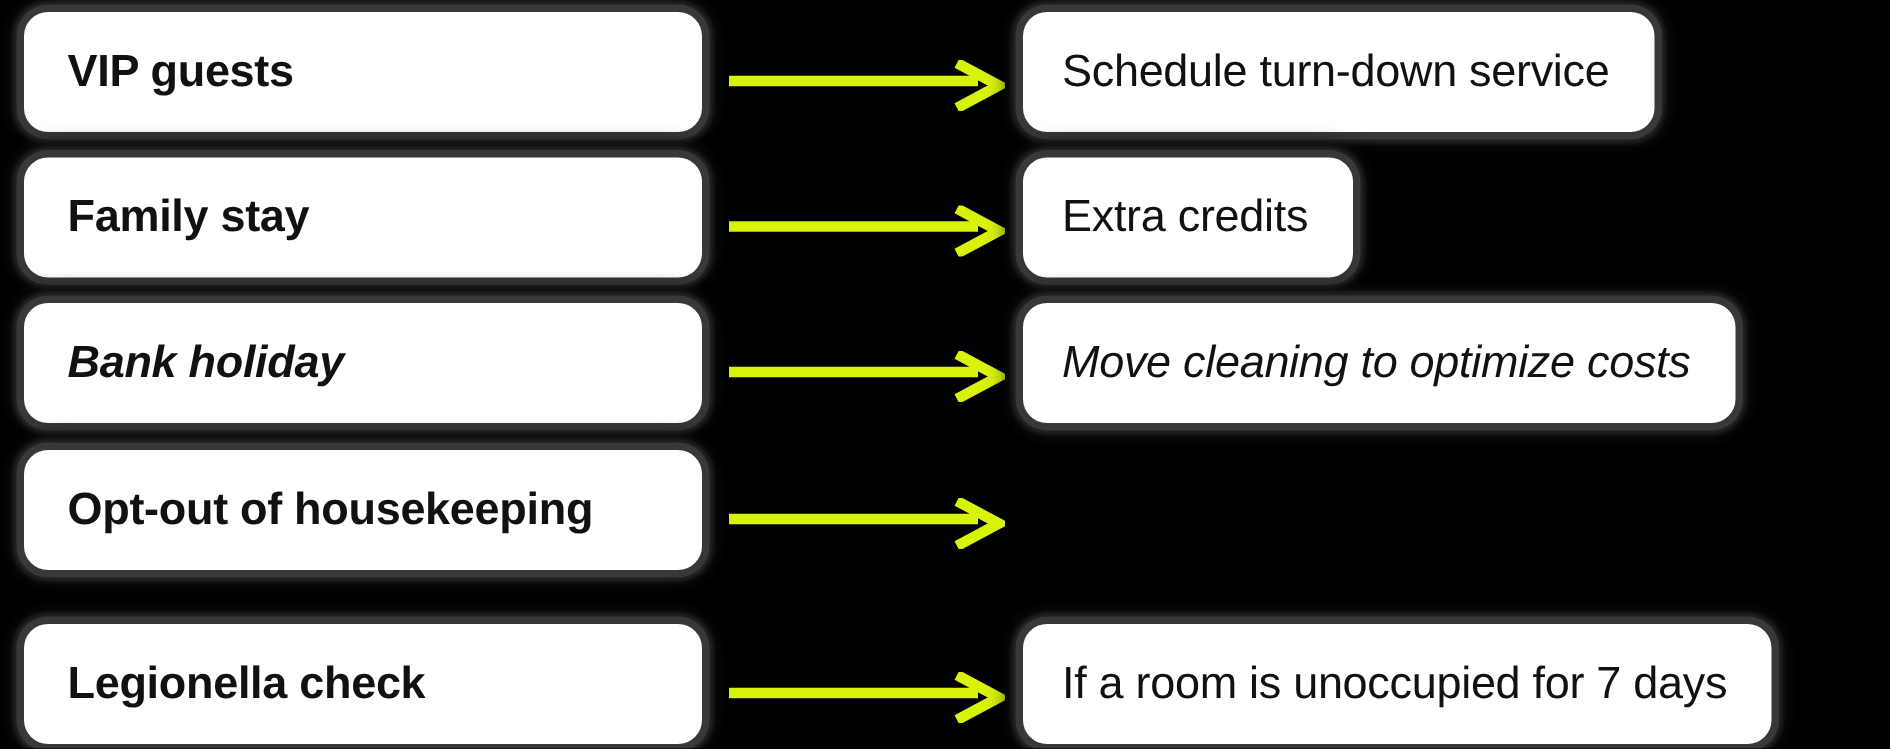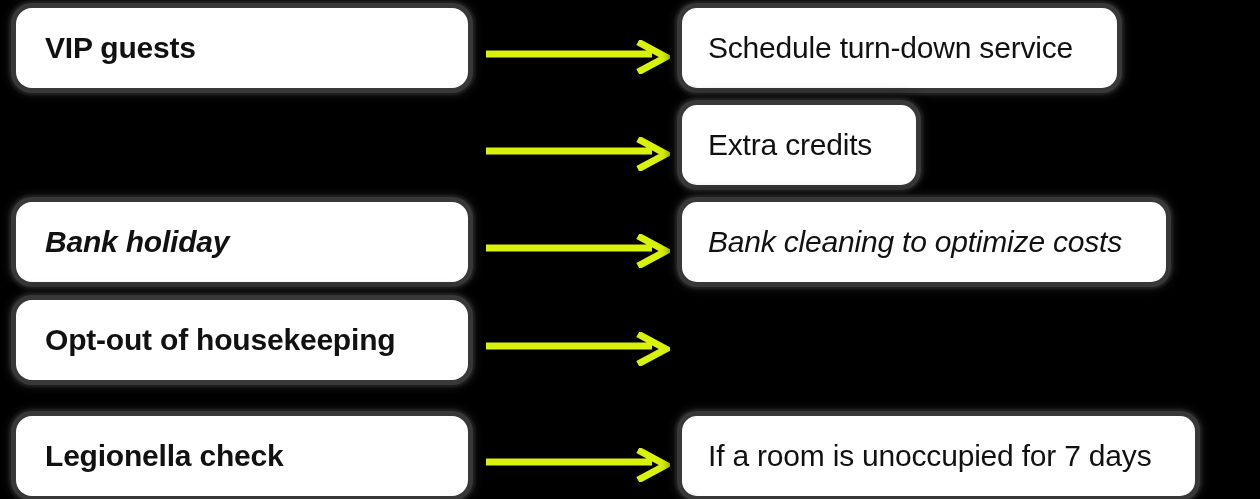--- a/index.html
+++ b/index.html
@@ -64,22 +64,21 @@
     font-weight: 700;
     letter-spacing: -0.2px;
     color: #111111;
     white-space: nowrap;
   }
 
   .box-right {
     left: 682px;
     top: 8px;
     padding-left: 26px;
-    padding-right: 44px;
-    border-radius: 15px;
+    padding-right: 30px;
   }
   .box-right .box-text {
     font-size: 30px;
     font-weight: 400;
     letter-spacing: -0.2px;
     color: #111111;
     white-space: nowrap;
   }
 
   
@@ -106,41 +105,44 @@
       <svg width="184" height="34" viewBox="0 0 184 34" xmlns="http://www.w3.org/2000/svg">
         <path d="M0 14 H166 M152 2 L180 17 L152 32" fill="none" stroke="#d9f20a" stroke-width="7" stroke-linecap="butt" stroke-linejoin="miter"></path>
       </svg>
     </div>
     <div class="box box-right">
       <span class="box-text">Schedule turn-down service</span>
     </div>
   </div>
 
   <div class="row row-1">
+    <div class="box box-left">
+      <span class="box-text">Family stay</span>
+    </div>
     <div class="arrow">
       <svg width="184" height="34" viewBox="0 0 184 34" xmlns="http://www.w3.org/2000/svg">
         <path d="M0 14 H166 M152 2 L180 17 L152 32" fill="none" stroke="#d9f20a" stroke-width="7" stroke-linecap="butt" stroke-linejoin="miter"></path>
       </svg>
     </div>
     <div class="box box-right">
       <span class="box-text">Extra credits</span>
     </div>
   </div>
 
   <div class="row row-2">
     <div class="box box-left">
       <span class="box-text">Bank holiday</span>
     </div>
     <div class="arrow">
       <svg width="184" height="34" viewBox="0 0 184 34" xmlns="http://www.w3.org/2000/svg">
         <path d="M0 14 H166 M152 2 L180 17 L152 32" fill="none" stroke="#d9f20a" stroke-width="7" stroke-linecap="butt" stroke-linejoin="miter"></path>
       </svg>
     </div>
     <div class="box box-right">
-      <span class="box-text">Bank cleaning to optimize costs</span>
+      <span class="box-text">Move cleaning to optimize costs</span>
     </div>
   </div>
 
   <div class="row row-3">
     <div class="box box-left">
       <span class="box-text">Opt-out of housekeeping</span>
     </div>
     <div class="arrow">
       <svg width="184" height="34" viewBox="0 0 184 34" xmlns="http://www.w3.org/2000/svg">
         <path d="M0 14 H166 M152 2 L180 17 L152 32" fill="none" stroke="#d9f20a" stroke-width="7" stroke-linecap="butt" stroke-linejoin="miter"></path>

